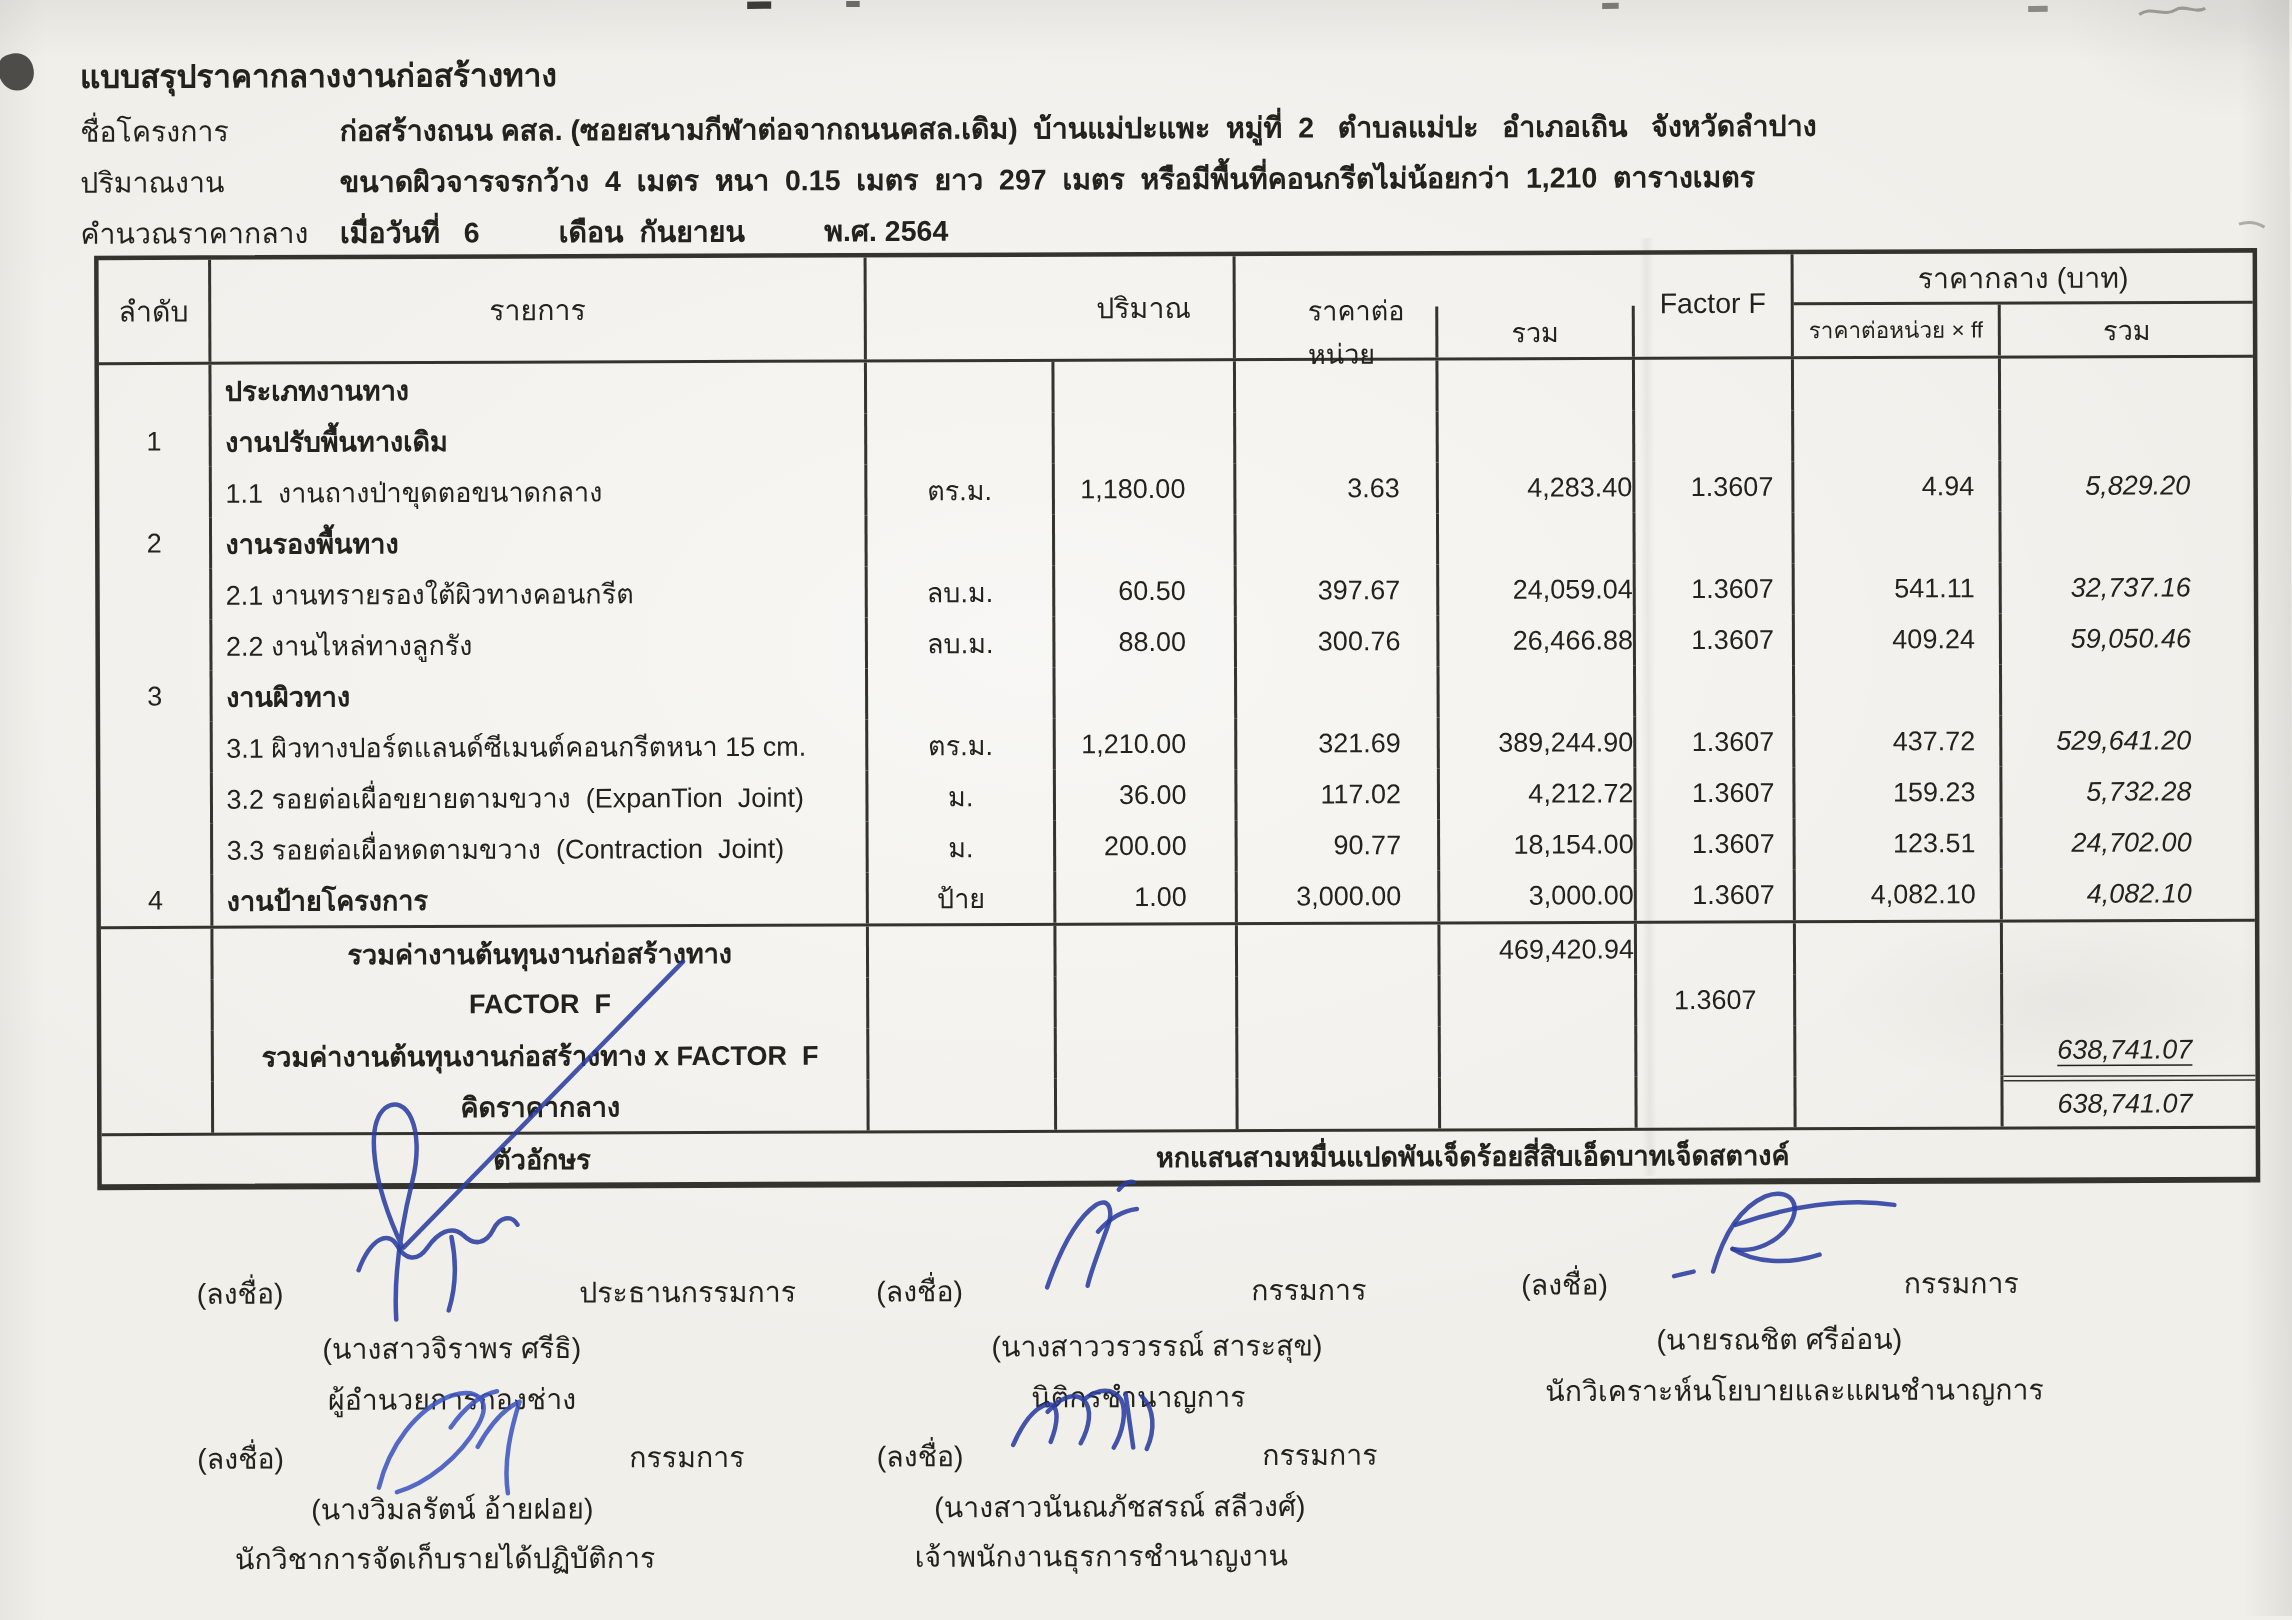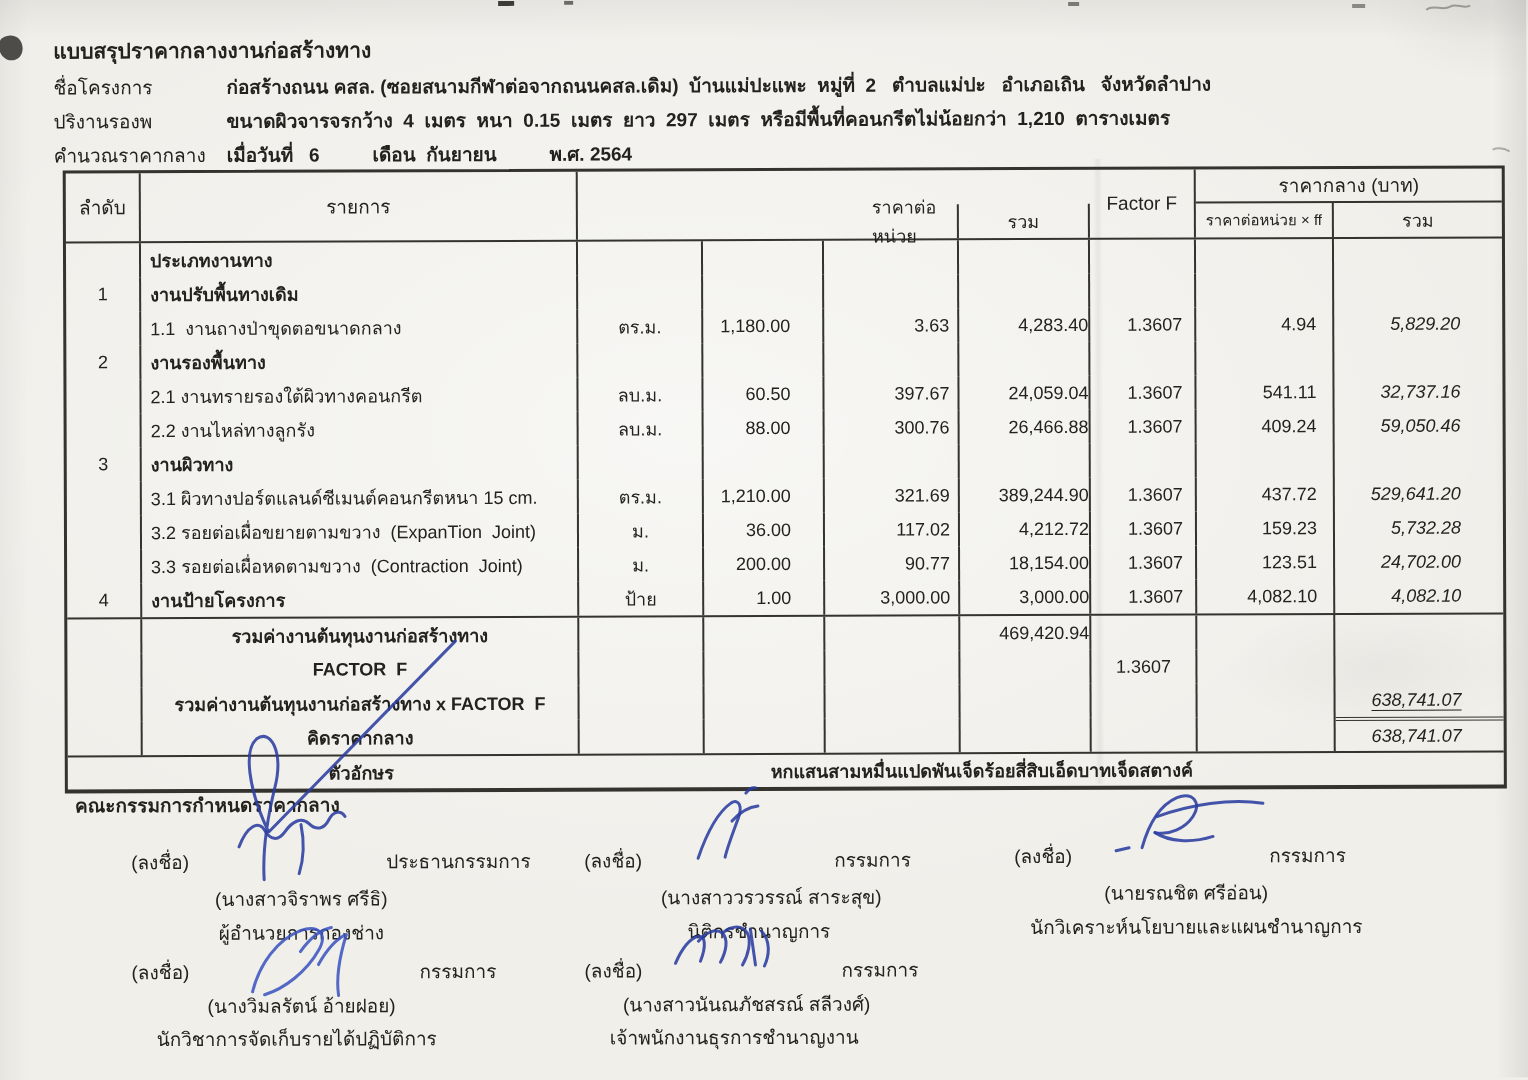--- a/index.html
+++ b/index.html
@@ -59,21 +59,21 @@
 
   .tbody{grid-auto-rows:34px;font-size:18px;}
   .tsum{grid-auto-rows:34px;font-size:18px;border-top:2px solid var(--line);border-bottom:2px solid var(--line);}
   .cell{border-right:2px solid var(--line);box-sizing:border-box;display:flex;align-items:center;overflow:visible;white-space:pre;}
   .cell:nth-child(9n){border-right:none;}
   .c-no{justify-content:center;}
   .c-item{padding-left:9px;}
   .c-item.bold{font-weight:700;}
   .c-unit{justify-content:center;}
   .c-qty{justify-content:flex-end;padding-right:32px;}
-  .c-up{justify-content:flex-end;padding-right:8px;}
+  .c-up{justify-content:flex-end;padding-right:24px;}
   .c-tot{justify-content:flex-end;padding-right:0;}
   .c-fac{justify-content:flex-end;padding-right:12px;}
   .c-ff{justify-content:flex-end;padding-right:16px;}
   .c-gr{justify-content:flex-end;padding-right:42px;font-style:italic;}
   .c-sumlabel{justify-content:center;font-weight:700;border-right:2px solid var(--line);}
   .c-sumfac{justify-content:center;border-right:2px solid var(--line);}
   .und{text-decoration:underline;text-underline-offset:4px;}
   .dbl{border-top:4px double var(--line);}
   .words{display:flex;height:32px;align-items:center;font-size:18px;font-weight:700;}
   .words .w-sp{width:75px;flex:0 0 auto;}
@@ -108,32 +108,33 @@
   <div class="wrinkle"></div>
   <div class="fold-tr"></div>
 
   <div class="doc-title">แบบสรุปราคากลางงานก่อสร้างทาง</div>
 
   <div class="meta m1">
     <div class="lab">ชื่อโครงการ</div>
     <div class="val">ก่อสร้างถนน คสล. (ซอยสนามกีฬาต่อจากถนนคสล.เดิม)  บ้านแม่ปะแพะ  หมู่ที่  2   ตำบลแม่ปะ   อำเภอเถิน   จังหวัดลำปาง</div>
   </div>
   <div class="meta m2">
-    <div class="lab">ปริงานรองพ</div>
+    <div class="lab">ปริมาณงาน</div>
     <div class="val">ขนาดผิวจารจรกว้าง  4  เมตร  หนา  0.15  เมตร  ยาว  297  เมตร  หรือมีพื้นที่คอนกรีตไม่น้อยกว่า  1,210  ตารางเมตร</div>
   </div>
   <div class="meta m3">
     <div class="lab">คำนวณราคากลาง</div>
     <div class="val">เมื่อวันที่   6          เดือน  กันยายน          พ.ศ. 2564</div>
   </div>
 
   <div class="tbl">
     <div class="thead">
       <div class="hc s-no">ลำดับ</div>
       <div class="hc s-item">รายการ</div>
+      <div class="hc s-qty">ปริมาณ</div>
       <div class="hc s-up">ราคาต่อหน่วย</div>
       <div class="hc s-tot">รวม</div>
       <div class="hc s-fac">Factor F</div>
       <div class="hc s-medgroup">ราคากลาง (บาท)</div>
       <div class="hc s-ff">ราคาต่อหน่วย × ff</div>
       <div class="hc s-tot2">รวม</div>
     </div>
     <div class="tbody">
         <div class="cell c-no"></div>
         <div class="cell c-item bold">ประเภทงานทาง</div>
@@ -273,21 +274,20 @@
         <div class="cell c-ff"></div>
         <div class="cell c-gr dbl">638,741.07</div>
       </div>
     <div class="words">
       <div class="w-sp"></div>
       <div class="w-lab">ตัวอักษร</div>
       <div class="w-txt">หกแสนสามหมื่นแปดพันเจ็ดร้อยสี่สิบเอ็ดบาทเจ็ดสตางค์</div>
     </div>
   </div>
 
-  <div class="abs committee-heading">คณะกรรมการกำหนดราคากลาง</div>
 
   <div class="abs sl1">(ลงชื่อ)</div>
   <div class="abs rl1">ประธานกรรมการ</div>
   <div class="abs sl2">(ลงชื่อ)</div>
   <div class="abs rl2">กรรมการ</div>
   <div class="abs sl3">(ลงชื่อ)</div>
   <div class="abs rl3">กรรมการ</div>
   <div class="abs ctr nm1">(นางสาวจิราพร  ศรีธิ)</div>
   <div class="abs ctr ps1">ผู้อำนวยการกองช่าง</div>
   <div class="abs ctr nm2">(นางสาววรวรรณ์  สาระสุข)</div>

